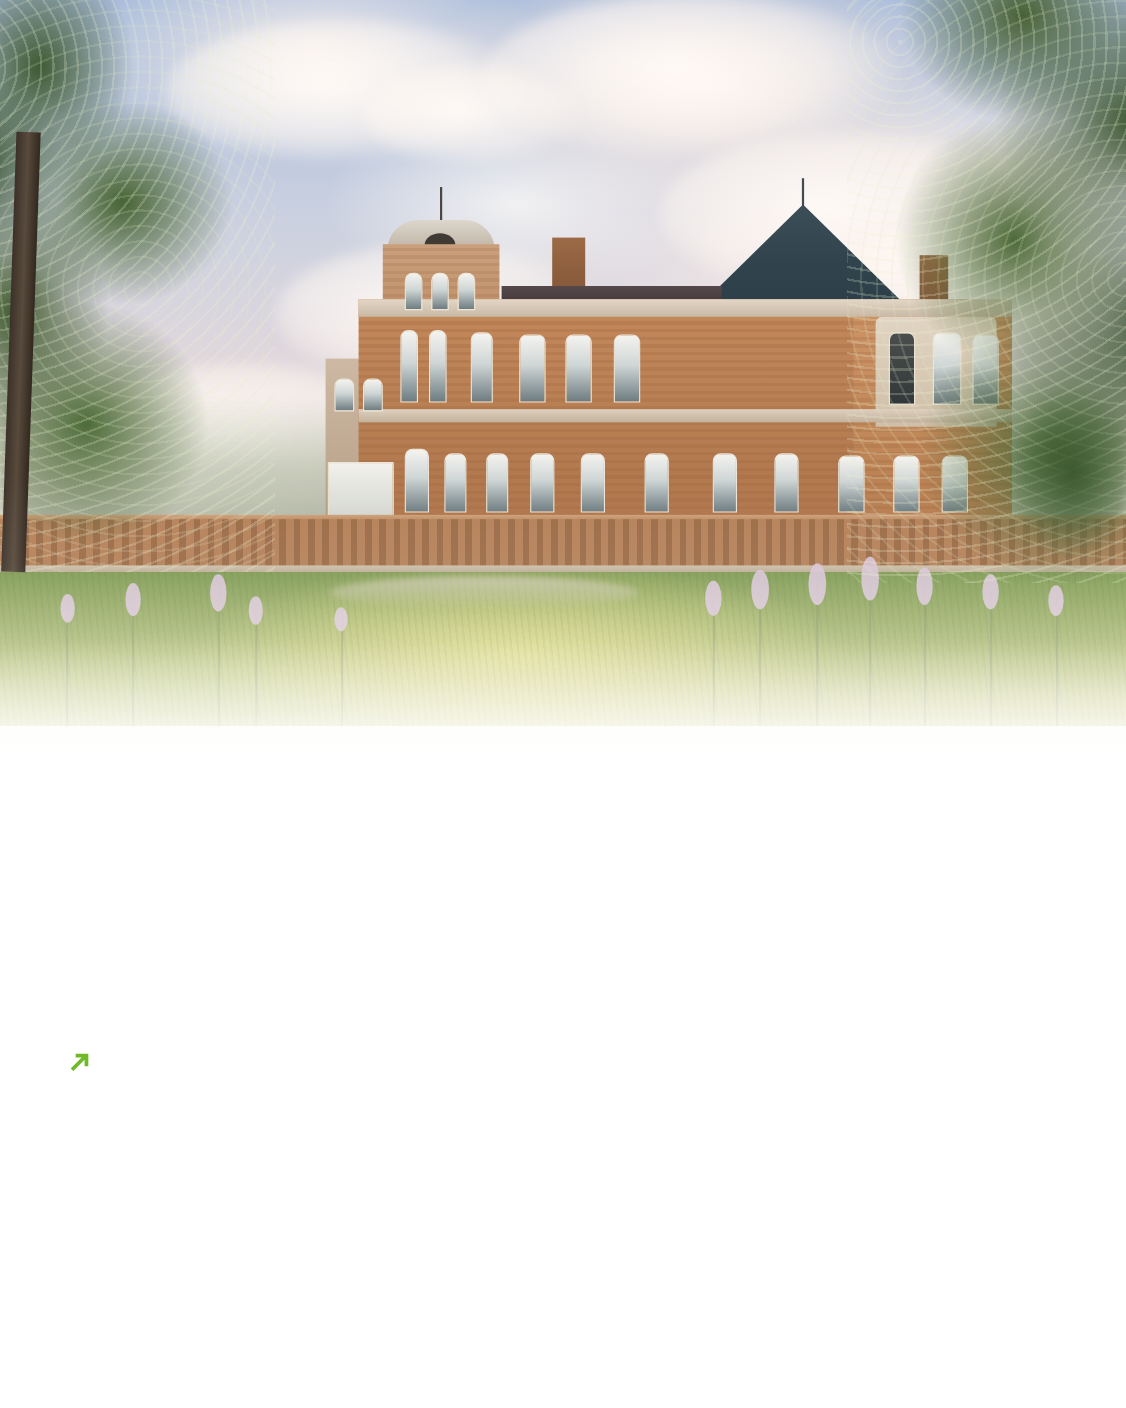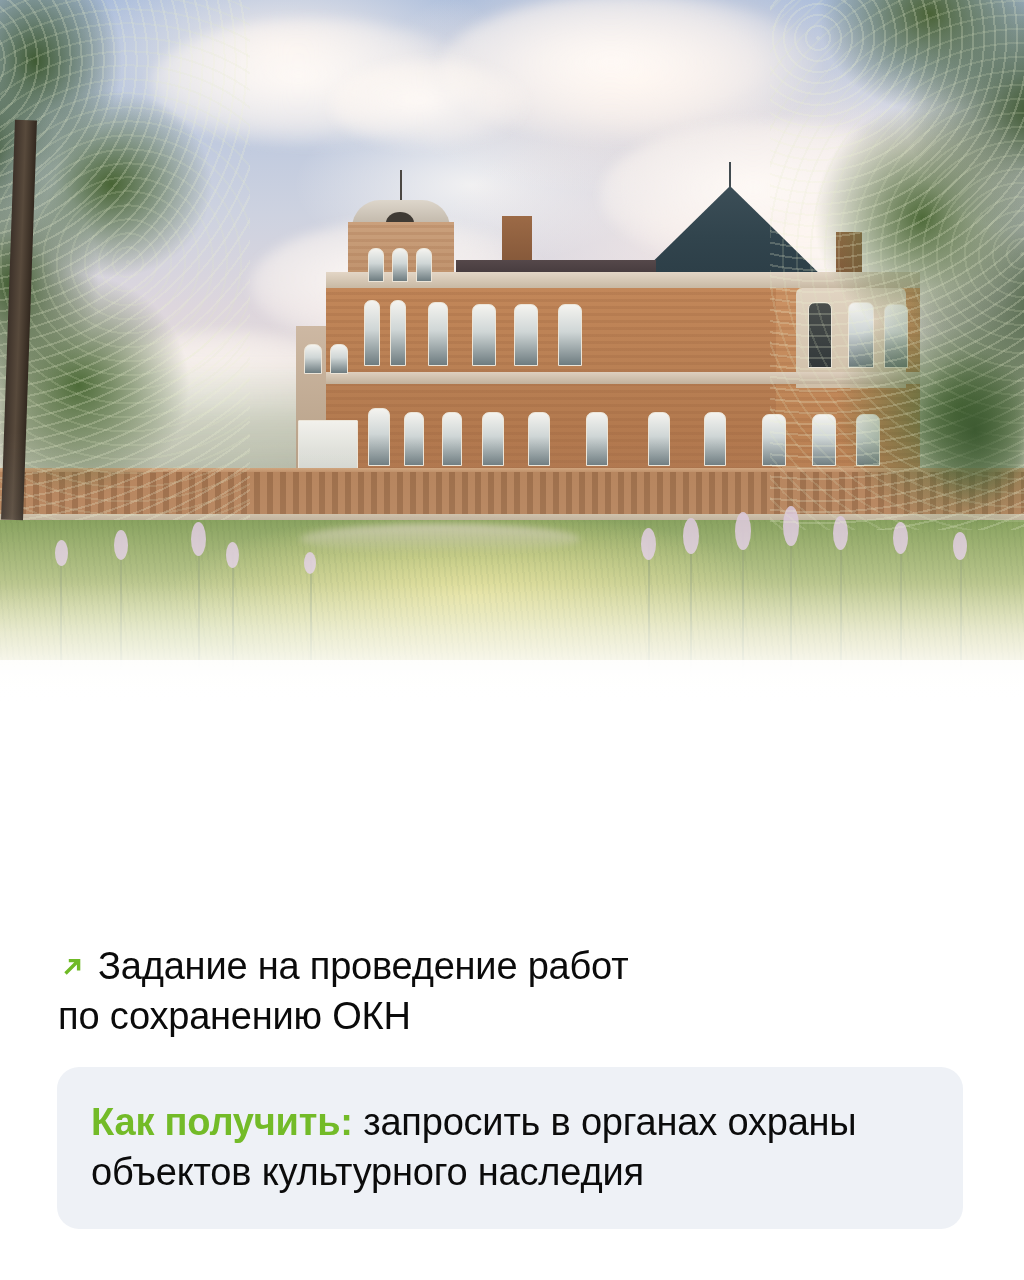--- a/index.html
+++ b/index.html
@@ -379,22 +379,18 @@
       <div class="hero-fade-edge"></div>
     </div>
   </div>
 
   <div class="content">
 
 
     <div class="bullet-block b2">
       <div class="bullet-text"><span class="arrow-icon"><svg width="28" height="28" viewBox="0 0 28 28">
               <path d="M7.5 20.5 L19.5 8.5 M10.8 7.6 H20.6 V17.4" stroke="#6fba26" stroke-width="3.4" stroke-linecap="butt" fill="none"></path>
-            </svg></span><span>Задание на проведение работ
-по сохранению ОКН</span></div>
+            </svg></span></div>
     </div>
 
-    <div class="callout">
-      <div class="callout-text"><span class="callout-lead">Как получить:</span><span> запросить в органах охраны объектов культурного наследия</span></div>
-    </div>
 
   </div>
 </div>
 
 </body></html>

